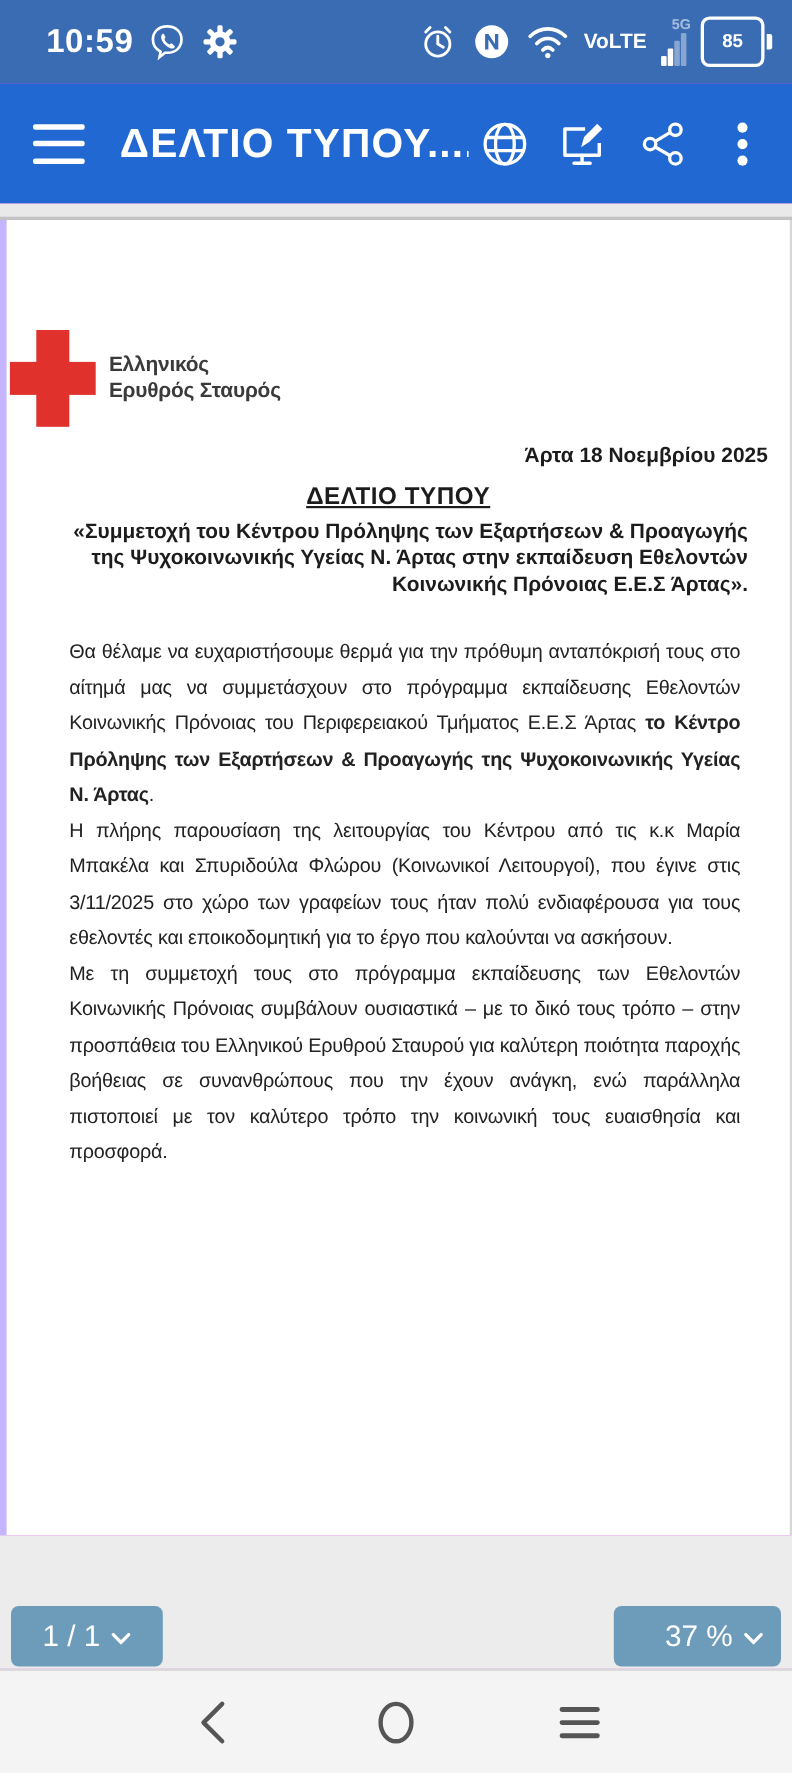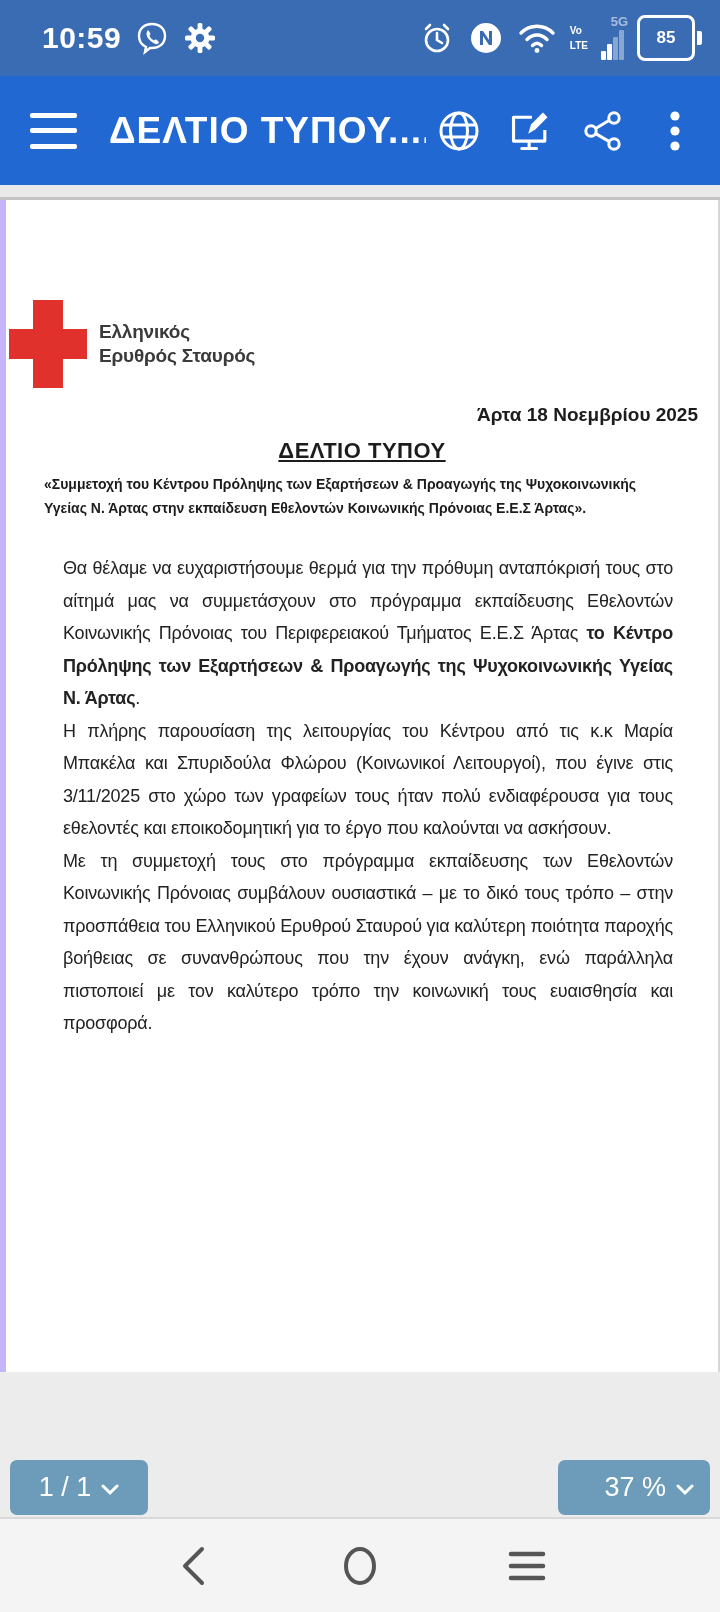--- a/index.html
+++ b/index.html
@@ -13,21 +13,21 @@
   
   .status-bar{
     height:76px; background:#3a6cb4; color:#fff; flex:0 0 auto;
     display:flex; align-items:center; justify-content:space-between;
     padding:0 18px 0 42px;
   }
   .sb-left{ display:flex; align-items:center; gap:14px; }
   .sb-time{ font-size:30px; font-weight:bold; letter-spacing:.5px; }
   .sb-right{ display:flex; align-items:center; gap:13px; }
   .sb-ic{ display:inline-flex; align-items:center; justify-content:center; }
-  .volte{ display:flex; flex-direction:column; line-height:15px; font-size:10px; font-weight:bold; }
+  .volte{ display:flex; line-height:15px; font-size:19px; font-weight:bold; }
   .sig-wrap{ position:relative; display:flex; align-items:flex-end; gap:1px; height:44px; padding-top:14px; }
   .sig-5g{ position:absolute; top:-2px; right:-4px; font-size:13px; color:rgba(255,255,255,.55); font-weight:bold; }
   .sig-bar{ width:5px; background:#fff; border-radius:1px; }
   .sig-bar.dim{ background:rgba(255,255,255,.4); }
   .battery{ display:flex; align-items:center; }
   .battery-body{
     width:58px; height:30px; border:3px solid #fff; border-radius:8px;
     display:flex; align-items:center; justify-content:center; padding:20px;
   }
   .battery-fill{
@@ -63,34 +63,34 @@
     color:#1c1c1c;
   }
   .logo-row{ display:flex; align-items:center; margin:100px 0 0 3px; gap:12px; }
   .cross{ position:relative; width:78px; height:88px; flex:0 0 auto; }
   .cross::before{ content:""; position:absolute; left:24px; top:0; width:30px; height:88px; background:#e0312d; }
   .cross::after{ content:""; position:absolute; left:0; top:29px; width:78px; height:30px; background:#e0312d; }
   .logo-text{ font-size:19px; font-weight:bold; color:#3a3a3a; line-height:24px; letter-spacing:-0.2px; }
   .dateline{ text-align:right; font-weight:bold; font-size:19px; padding-right:20px; margin-top:16px; }
   .doc-title{ text-align:center; font-weight:bold; font-size:22px; text-decoration:underline; margin-top:12px; letter-spacing:.5px; }
   .doc-subtitle{
-    text-align:left; font-weight:bold; font-size:14px; line-height:24px;
+    text-align:right; font-weight:bold; font-size:19px; line-height:24px;
     margin-top:8px; padding:0 38px;
   }
   .body-text{ padding:0 45px 0 57px; margin-top:32px; }
   .body-text p{
     font-size:18px; line-height:32.5px; text-align:justify; letter-spacing:-0.2px;
     color:#222;
   }
   .body-text p + p{ margin-top:0; }
   .bold-inline{ font-weight:bold; }
 
   
   .pdf-bar{
-    height:145px; background:#ececec; flex:0 0 auto; position:relative;
+    height:121px; background:#ececec; flex:0 0 auto; position:relative;
   }
   .pdf-btn{
     position:absolute; bottom:0; height:55px; min-width:138px;
     background:#6d9cba; color:#fff; border:none; border-radius:7px 7px 0 0;
     font-family:"Liberation Sans", sans-serif; font-size:27px;
     display:flex; align-items:center; justify-content:center; gap:10px; cursor:pointer;
     padding:0 16px;
   }
   .pdf-btn.left{ left:10px; border-radius:7px; bottom:2px; }
   .pdf-btn.right{ right:10px; border-radius:7px; bottom:2px;padding-left:46px; }

